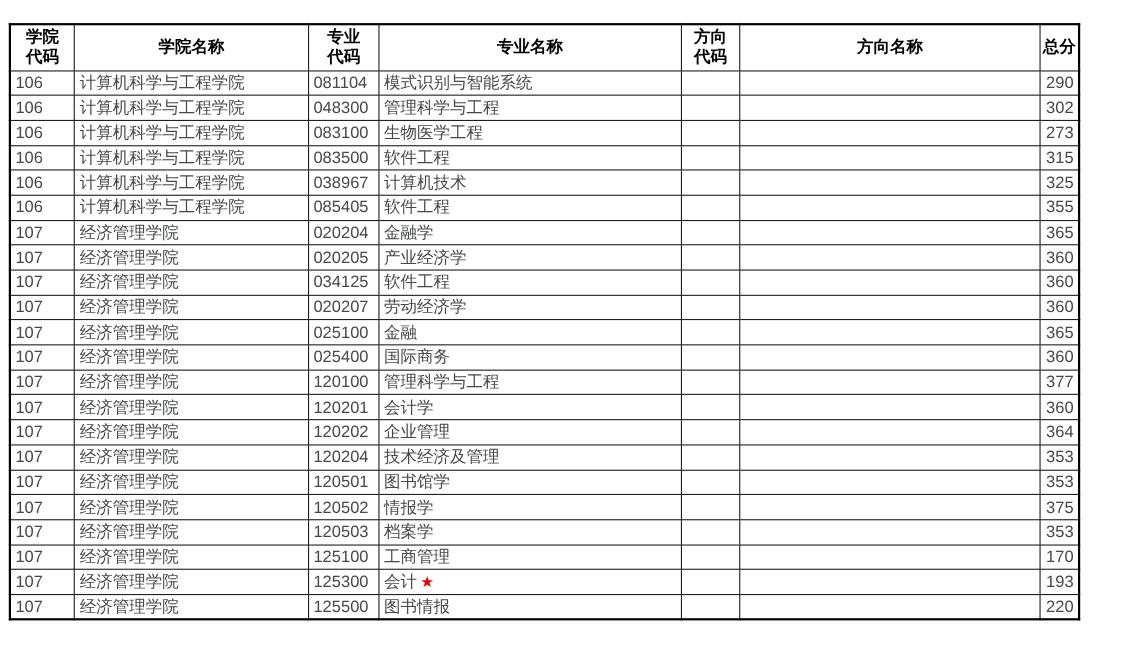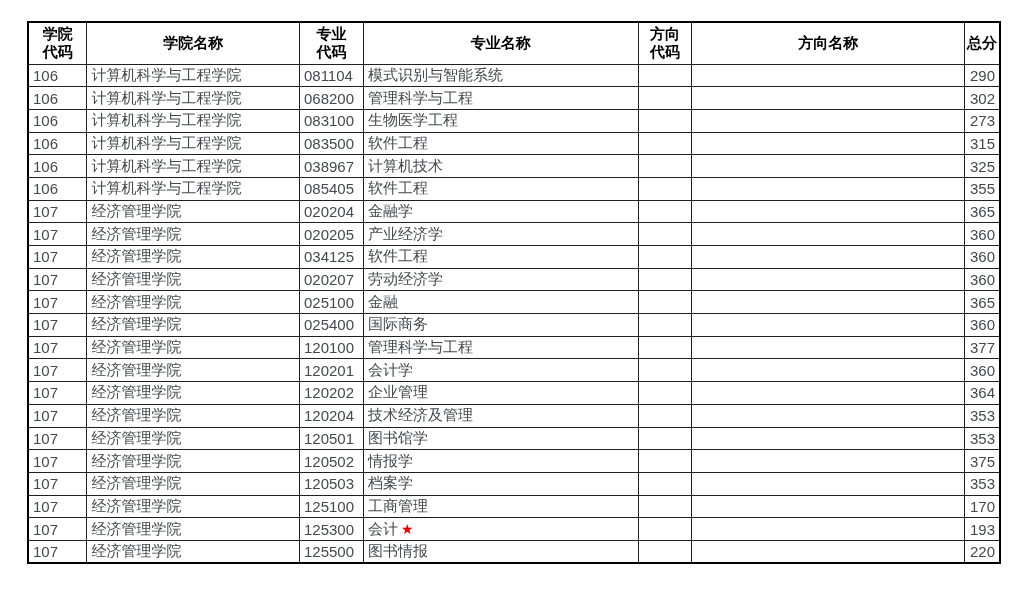--- a/index.html
+++ b/index.html
@@ -5,21 +5,21 @@
   html, body {
     margin: 0;
     padding: 0;
     background: #ffffff;
     width: 1024px;
     height: 611px;
     font-family: "Liberation Sans", "DejaVu Sans", sans-serif;
   }
   .table-wrap {
     position: absolute;
-    left: 27px;
+    left: 8px;
     top: 21px;
   }
   table.scores {
     border-collapse: collapse;
     table-layout: fixed;
     width: 974px;
     border: 2px solid #000000;
   }
   table.scores th, table.scores td {
     border: 1px solid #1f1f1f;
@@ -89,21 +89,21 @@
           <td class="c1">计算机科学与工程学院</td>
           <td class="c2">081104</td>
           <td class="c3">模式识别与智能系统</td>
           <td class="c4"></td>
           <td class="c5"></td>
           <td class="c6">290</td>
         </tr>
         <tr>
           <td class="c0">106</td>
           <td class="c1">计算机科学与工程学院</td>
-          <td class="c2">068200</td>
+          <td class="c2">048300</td>
           <td class="c3">管理科学与工程</td>
           <td class="c4"></td>
           <td class="c5"></td>
           <td class="c6">302</td>
         </tr>
         <tr>
           <td class="c0">106</td>
           <td class="c1">计算机科学与工程学院</td>
           <td class="c2">083100</td>
           <td class="c3">生物医学工程</td>

